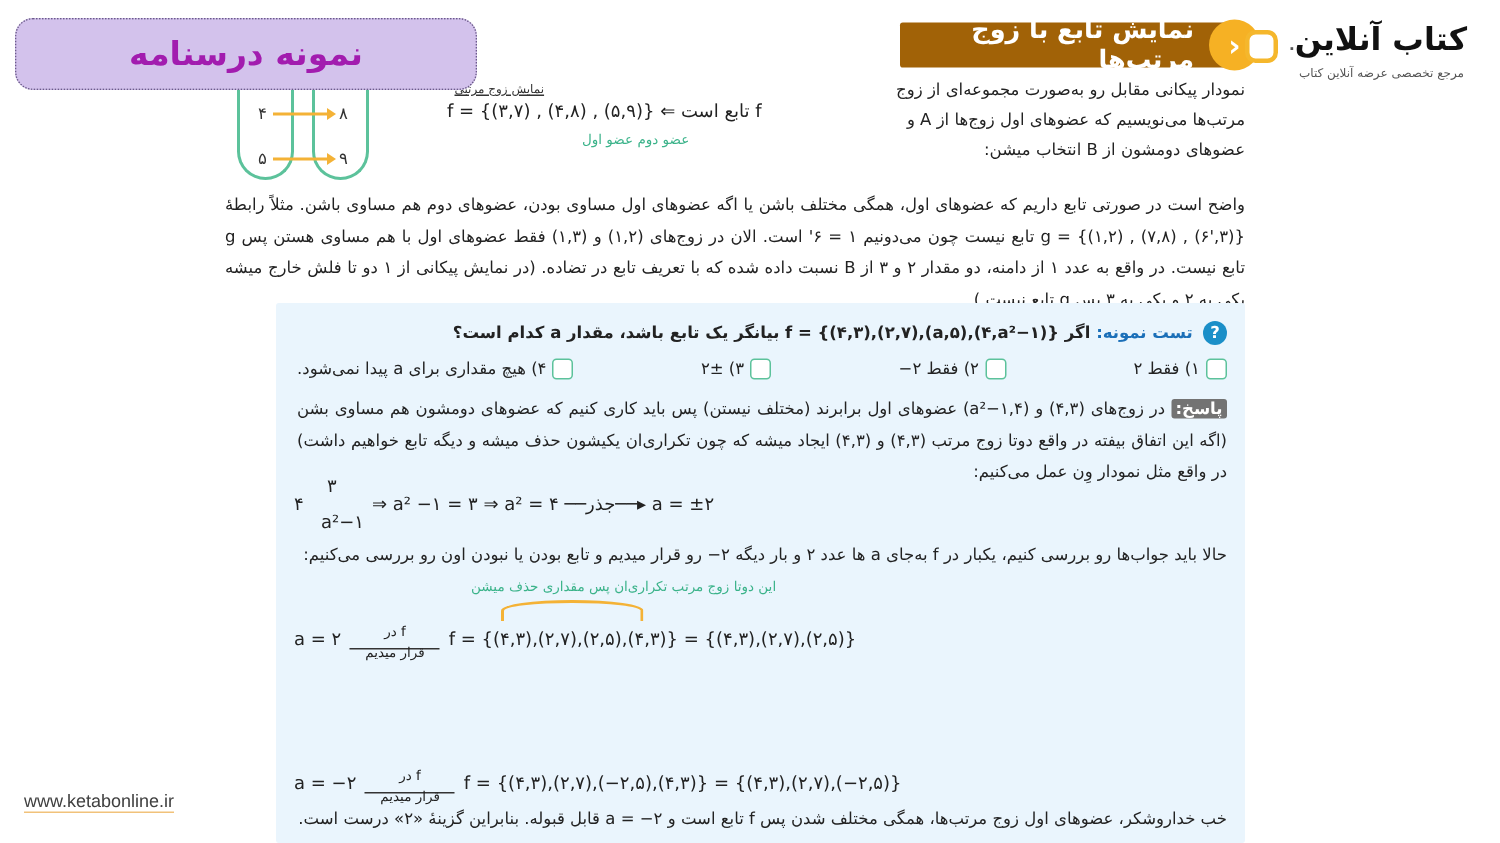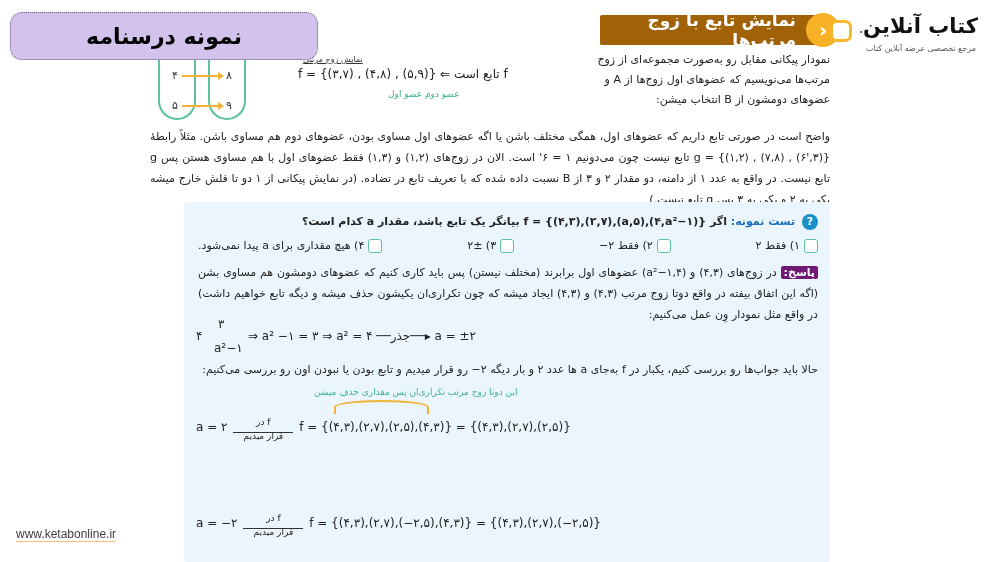--- a/index.html
+++ b/index.html
@@ -4,21 +4,21 @@
 <style>
   * { box-sizing: border-box; margin: 0; padding: 0; }
   html, body { width: 1000px; height: 562px; background: #ffffff; overflow: hidden; }
   body { position: relative; font-family: "DejaVu Sans", sans-serif; color: #222; }
 
   
   .sample-badge {
     position: absolute; left: 10px; top: 12px; width: 308px; height: 48px;
     background: #d3c2ec; border: 1px dotted #6b5a8a; border-radius: 12px;
     display: flex; align-items: center; justify-content: center;
-    font-weight: bold; font-size: 22px; color: #000000; direction: rtl; z-index: 5;
+    font-weight: bold; font-size: 22px; color: #a21caf; direction: rtl; z-index: 5;
   }
 
   
   .brand {
     position: absolute; right: 10px; top: 12px; width: 160px; height: 46px; direction: rtl;
   }
   .brand-name { font-size: 21px; font-weight: bold; color: #111; position: absolute; right: 12px; top: 2px; }
   .brand-name .dot { font-size: 10px; color: #555; }
   .brand-sub { font-size: 8px; color: #555; position: absolute; right: 14px; top: 32px; }
   .brand-logo {
@@ -59,21 +59,21 @@
     background: #eaf5fd; border-radius: 2px;
   }
   .test-q { position: absolute; right: 12px; top: 10px; font-size: 11px; font-weight: bold; }
   .test-q .q-icon { display: inline-block; width: 16px; height: 16px; border-radius: 50%; background: #1b8fc8; color: #fff; font-size: 11px; text-align: center; line-height: 16px; margin-left: 3px; vertical-align: middle; }
   .test-q .q-title { color: #1b6fb8; }
   .options { position: absolute; right: 12px; top: 34px; width: 620px; display: flex; justify-content: space-between; font-size: 11px; }
   .option { display: flex; align-items: center; gap: 4px; }
   .checkbox { width: 14px; height: 14px; border: 1.5px solid #5cc29b; border-radius: 3px; background: #fff; }
 
   .answer { position: absolute; right: 12px; top: 60px; width: 620px; font-size: 11px; line-height: 21px; text-align: justify; }
-  .answer-label { background: #701a75; color: #fff; font-weight: bold; padding: 0 3px; border-radius: 2px; }
+  .answer-label { background: #737373; color: #fff; font-weight: bold; padding: 0 3px; border-radius: 2px; }
 
   .math-row { position: absolute; direction: ltr; font-size: 12px; }
   .green-note { color: #3bb38a; font-size: 9px; position: absolute; direction: rtl; }
   .arc { position: absolute; border: 2px solid #f4b236; border-bottom: none; border-radius: 50% 50% 0 0; }
   .plain-text { position: absolute; right: 12px; font-size: 11px; line-height: 20px; }
 
   .footer-url { position: absolute; left: 16px; top: 527px; font-size: 12px; color: #404040; border-bottom: 1px solid #f1c27a; font-family: "Liberation Sans", sans-serif; }
 </style>
 </head>
 <body>
@@ -170,16 +170,17 @@
 
     <div class="math-row" style="left:12px;top:306px;width:460px">
       <span>a = −۲</span>
       <span style="display:inline-block;width:60px;text-align:center;position:relative;border-bottom:1px solid #333;margin:0 2px;font-size:9px;vertical-align:6px">
         <span>در f</span>
         <span style="position:absolute;left:0;right:0;top:14px">قرار میدیم</span>
       </span>
       <span>f = {(۴,۳),(۲,۷),(−۲,۵),(۴,۳)} = {(۴,۳),(۲,۷),(−۲,۵)}</span>
     </div>
 
+    <div class="plain-text" style="top:334px">خب خداروشکر، عضوهای اول زوج مرتب‌ها، همگی مختلف شدن پس f تابع است و ۲− = a قابل قبوله. بنابراین گزینهٔ «۲» درست است.</div>
   </div>
 </div>
 
 <div class="footer-url">www.ketabonline.ir</div>
 
 </body></html>

